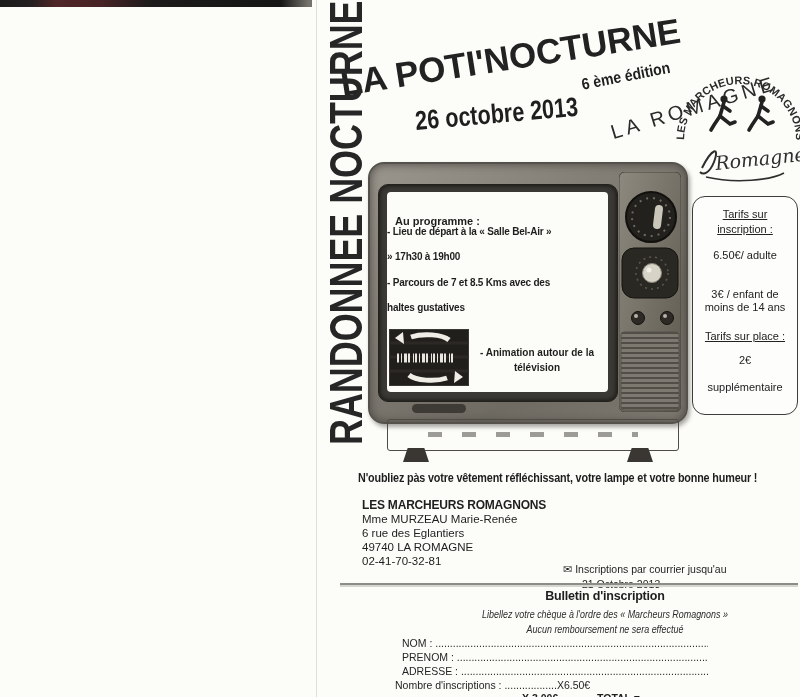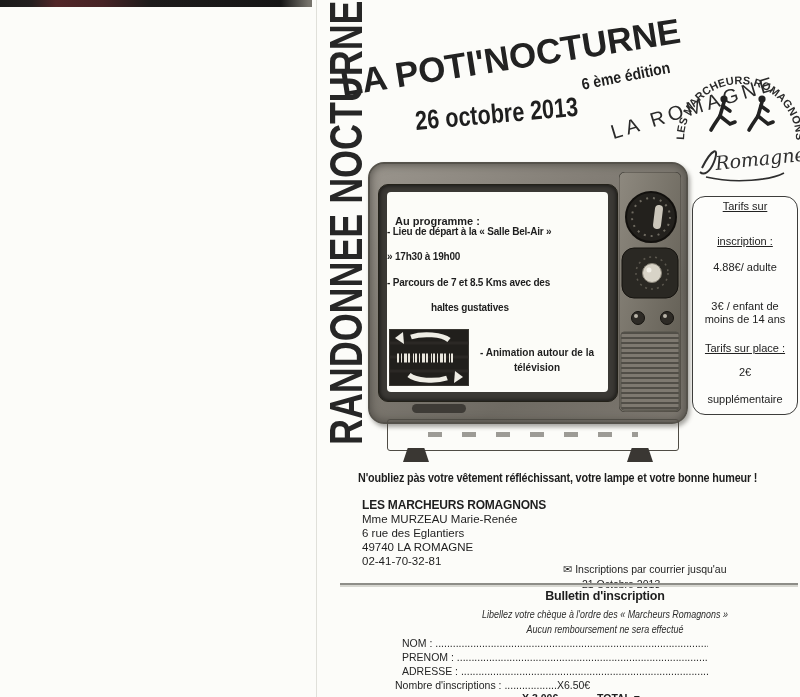--- a/index.html
+++ b/index.html
@@ -127,21 +127,21 @@
 
   <div class="abs side-banner">RANDONNEE NOCTURNE</div>
 
   <div class="abs tv-body"></div>
   <div class="abs tv-screenframe"></div>
   <div class="abs tv-screen">
     <div class="abs scr-head nowrap">Au programme :</div>
     <div class="abs scr-line" style="top:34px;">- Lieu de départ à la « Salle Bel-Air »</div>
     <div class="abs scr-line" style="top:59px;">» 17h30 à 19h00</div>
     <div class="abs scr-line" style="top:85px;">- Parcours de 7 et 8.5 Kms avec des</div>
-    <div class="abs scr-line" style="top:110px;padding-left:44px;">haltes gustatives</div>
+    <div class="abs scr-line" style="top:110px;">haltes gustatives</div>
     <div class="abs scr-anim">
       <span>- Animation autour de la</span><br>
       <span>télévision</span>
     </div>
     <svg class="abs scr-pic" width="80" height="57" viewBox="0 0 80 57">
       <rect x="0" y="0" width="80" height="57" fill="#211f1c"></rect>
       <rect x="0" y="0" width="80" height="57" fill="none" stroke="#3a3833" stroke-width="2"></rect>
       <path d="M0 14 H80 M0 28 H80 M0 42 H80" stroke="#322f2b" stroke-width="3" opacity=".6"></path>
       <path d="M 60 11 A 24 9 0 0 0 22 8" stroke="#efede5" stroke-width="5" fill="none"></path>
       <polygon points="14,3 15,15 6,9" fill="#efede5"></polygon>
@@ -183,23 +183,23 @@
     </g>
     <rect x="2" y="160" width="58" height="78" rx="3" fill="url(#grille)" stroke="#55524b"></rect>
   </svg>
 
   <div class="abs tv-brand"></div>
   <div class="abs tv-base"></div>
   <div class="abs tv-leg leg-l"></div>
   <div class="abs tv-leg leg-r"></div>
 
   <div class="abs tariff">
-    <div class="t-row u" style="margin-top:3px;">Tarifs sur</div>
-    <div class="t-row u" style="margin-top:22px;">inscription :</div>
-    <div class="t-row" style="margin-top:13px;">4.88€/ adulte</div>
+    <div class="t-row u" style="margin-top:11px;">Tarifs sur</div>
+    <div class="t-row u" style="margin-top:2px;">inscription :</div>
+    <div class="t-row" style="margin-top:13px;">6.50€/ adulte</div>
     <div class="t-row" style="margin-top:26px;">3€ / enfant de</div>
     <div class="t-row">moins de 14 ans</div>
     <div class="t-row u" style="margin-top:16px;">Tarifs sur place :</div>
     <div class="t-row" style="margin-top:11px;">2€</div>
     <div class="t-row" style="margin-top:14px;">supplémentaire</div>
   </div>
 
   <div class="abs reminder">N'oubliez pàs votre vêtement réfléchissant, votre lampe et votre bonne humeur !</div>
 
   <div class="abs contact">

